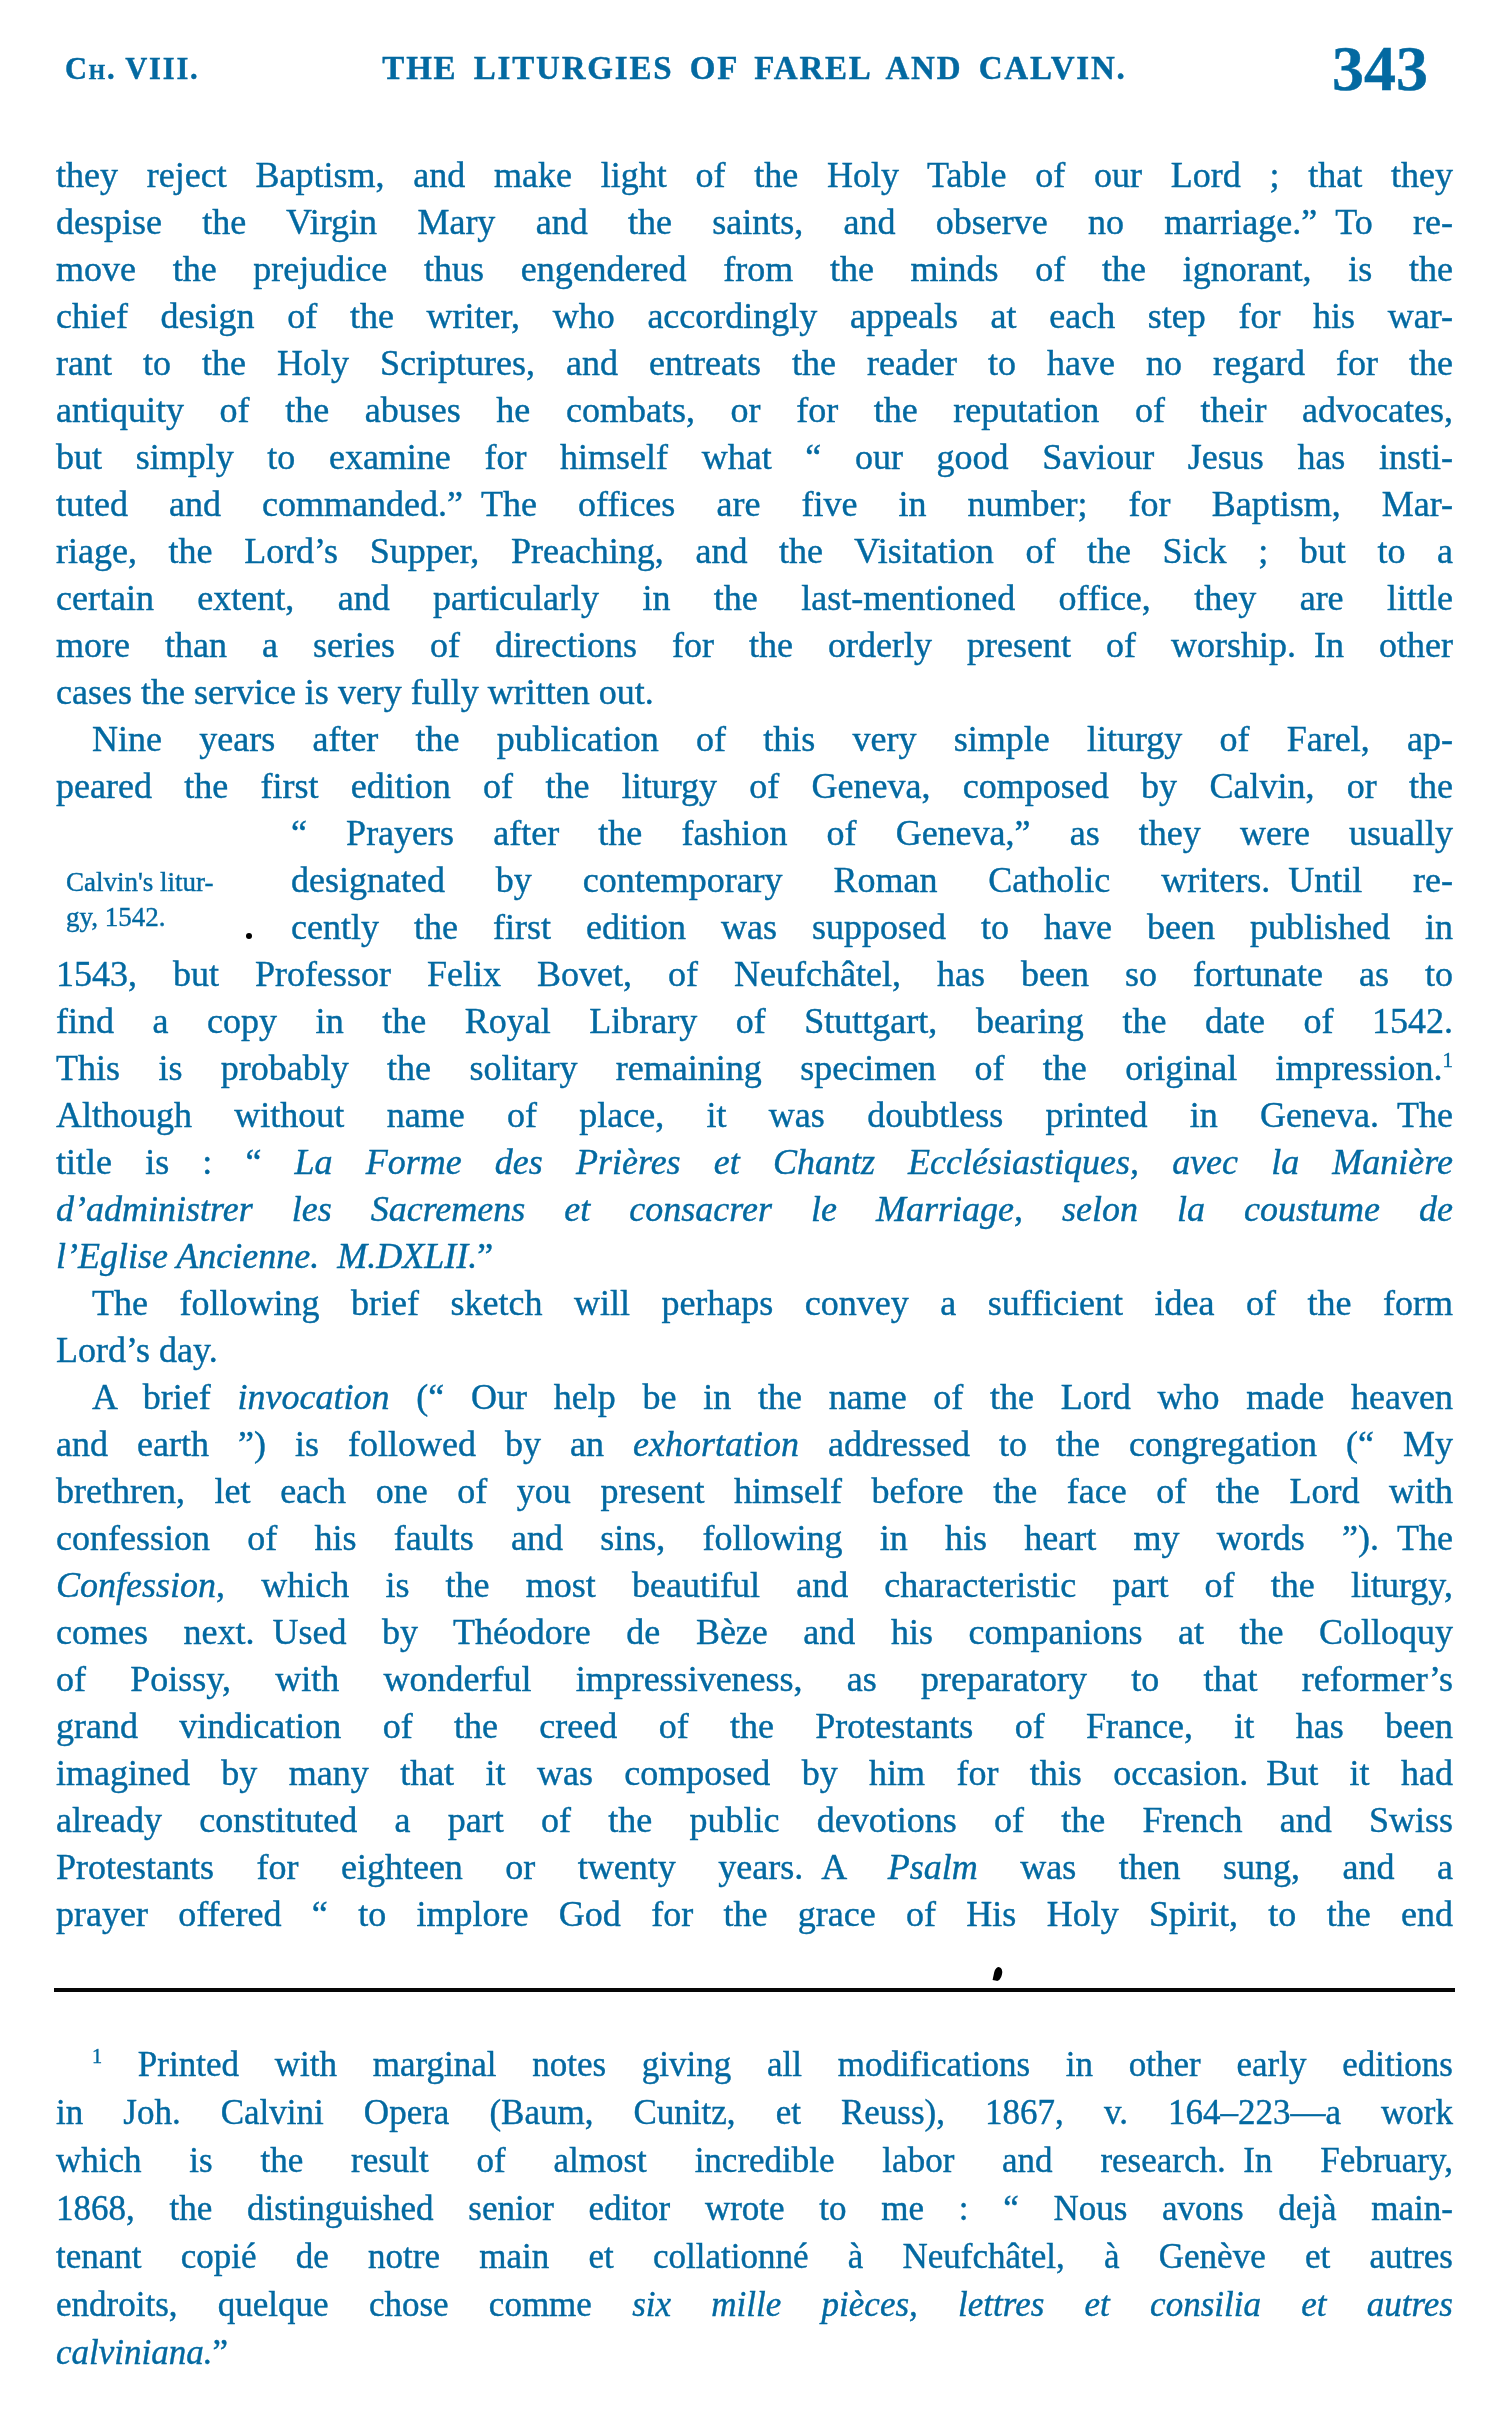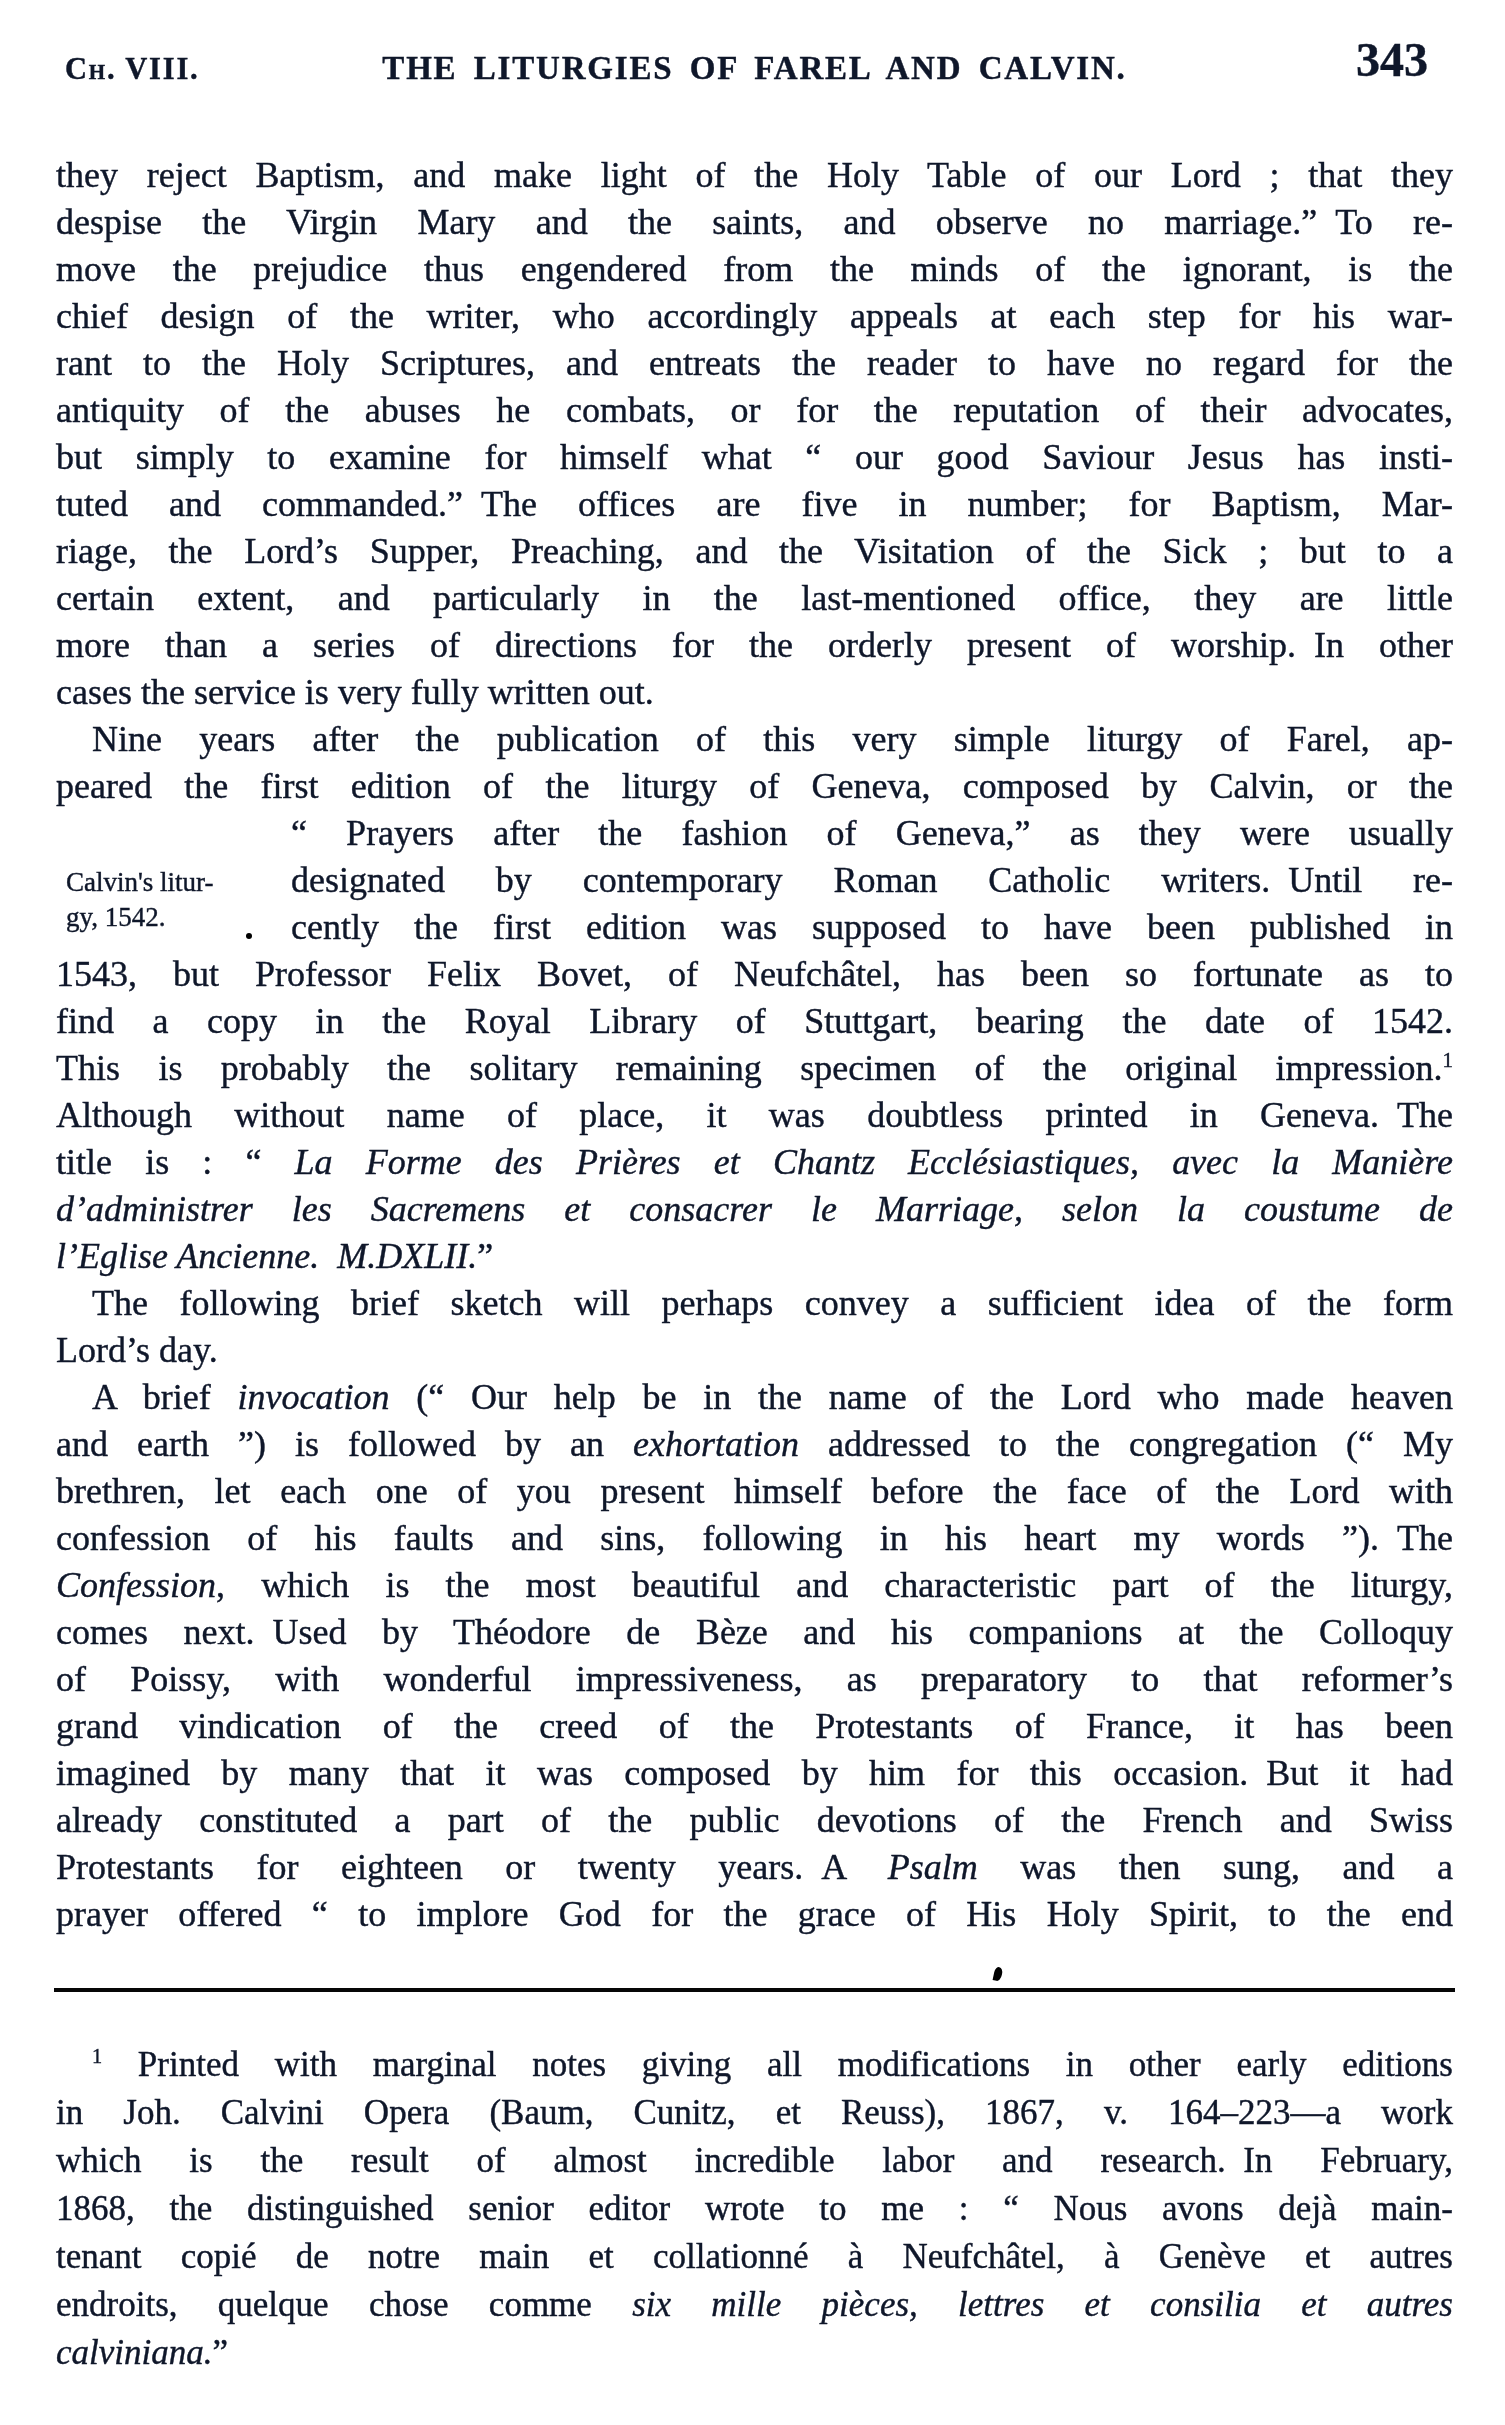--- a/index.html
+++ b/index.html
@@ -1,27 +1,27 @@
 <!DOCTYPE html>
 <html style="font-size:14.3px"><head>
 <meta charset="utf-8">
 <style>
   html,body{margin:0;padding:0;background:#ffffff;}
   .page{
     position:relative;width:1506px;height:2426px;background:#ffffff;
-    color:#0f172a;font-family:"Liberation Serif","DejaVu Serif",serif;
+    color:#0369a1;font-family:"Liberation Serif","DejaVu Serif",serif;
     -webkit-text-stroke:0.4px currentColor;overflow:hidden;
   }
   
   .runhead{position:absolute;top:41px;left:56px;width:1397px;height:63px;}
   .chapter{position:absolute;left:9px;top:10.8px;font-size:30.5px;font-weight:700;
            font-variant:small-caps;letter-spacing:1.8px;}
   .rtitle{position:absolute;left:0;right:0;top:9px;text-align:center;
           font-size:33px;font-weight:700;letter-spacing:1.8px;word-spacing:6.3px;}
-  .pagenum{position:absolute;right:25px;top:-9px;font-size:48px;font-weight:700;}
+  .pagenum{position:absolute;right:25px;top:-9px;font-size:64px;font-weight:700;}
   
   .main{position:absolute;top:152px;left:56px;width:1397px;font-size:36px;line-height:47px;}
   .tline{text-align:justify;text-align-last:justify;height:47px;white-space:normal;}
   .tline.nojust{text-align:left;text-align-last:left;}
   .tline.indent{text-indent:36px;}
   .tline.inset{margin-left:235px;}
   .sup{font-size:58%;vertical-align:super;line-height:0;}
   i{font-style:italic;}
   
   .marginnote{position:absolute;left:66px;top:839px;width:242px;

